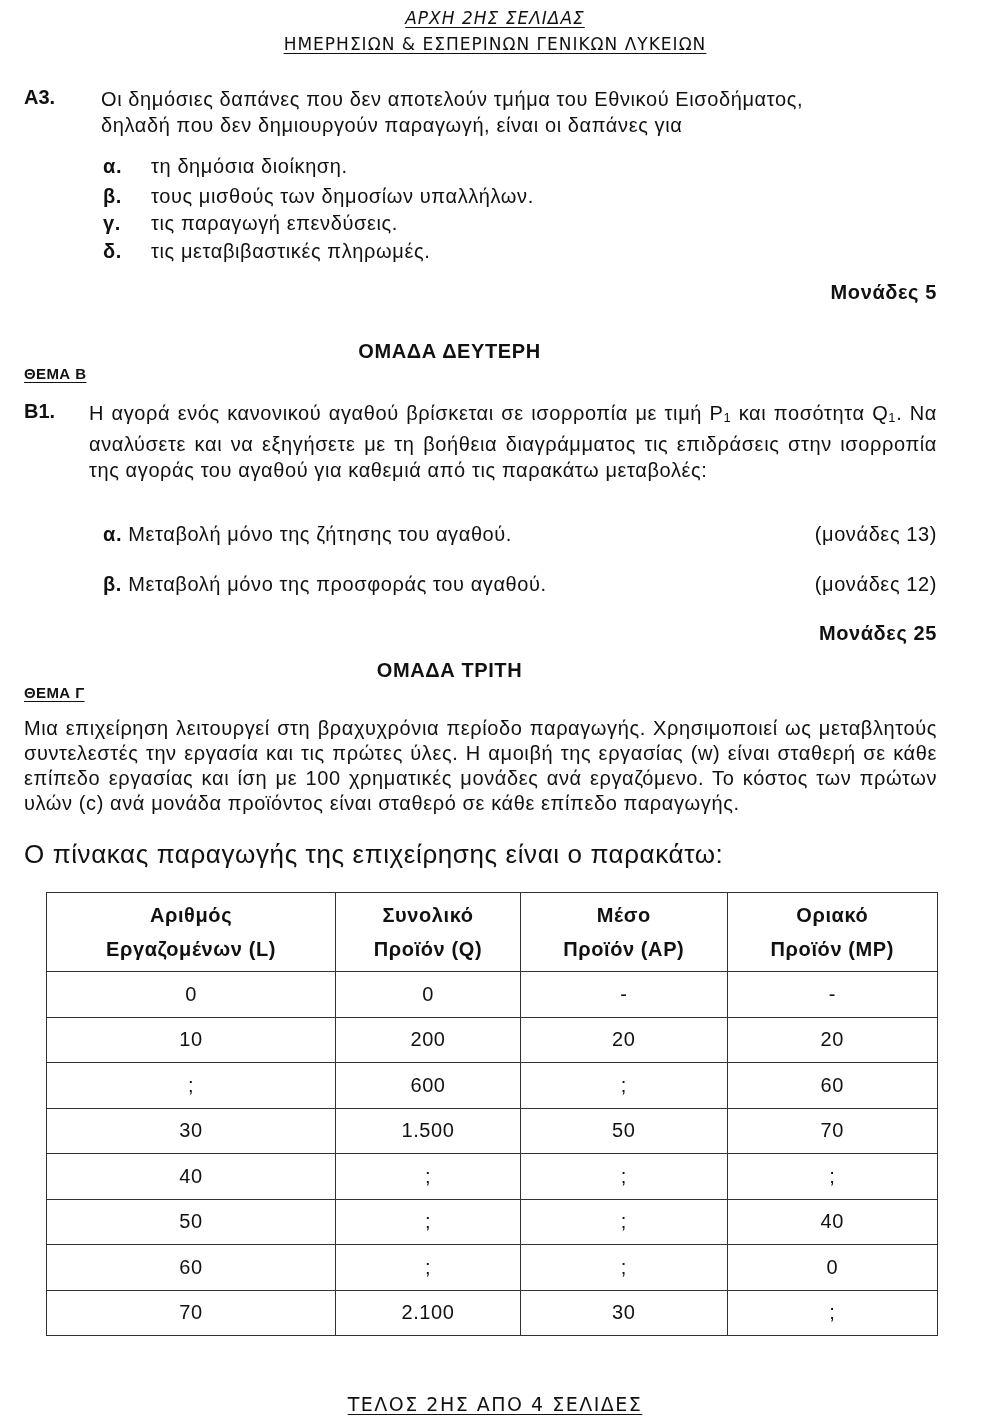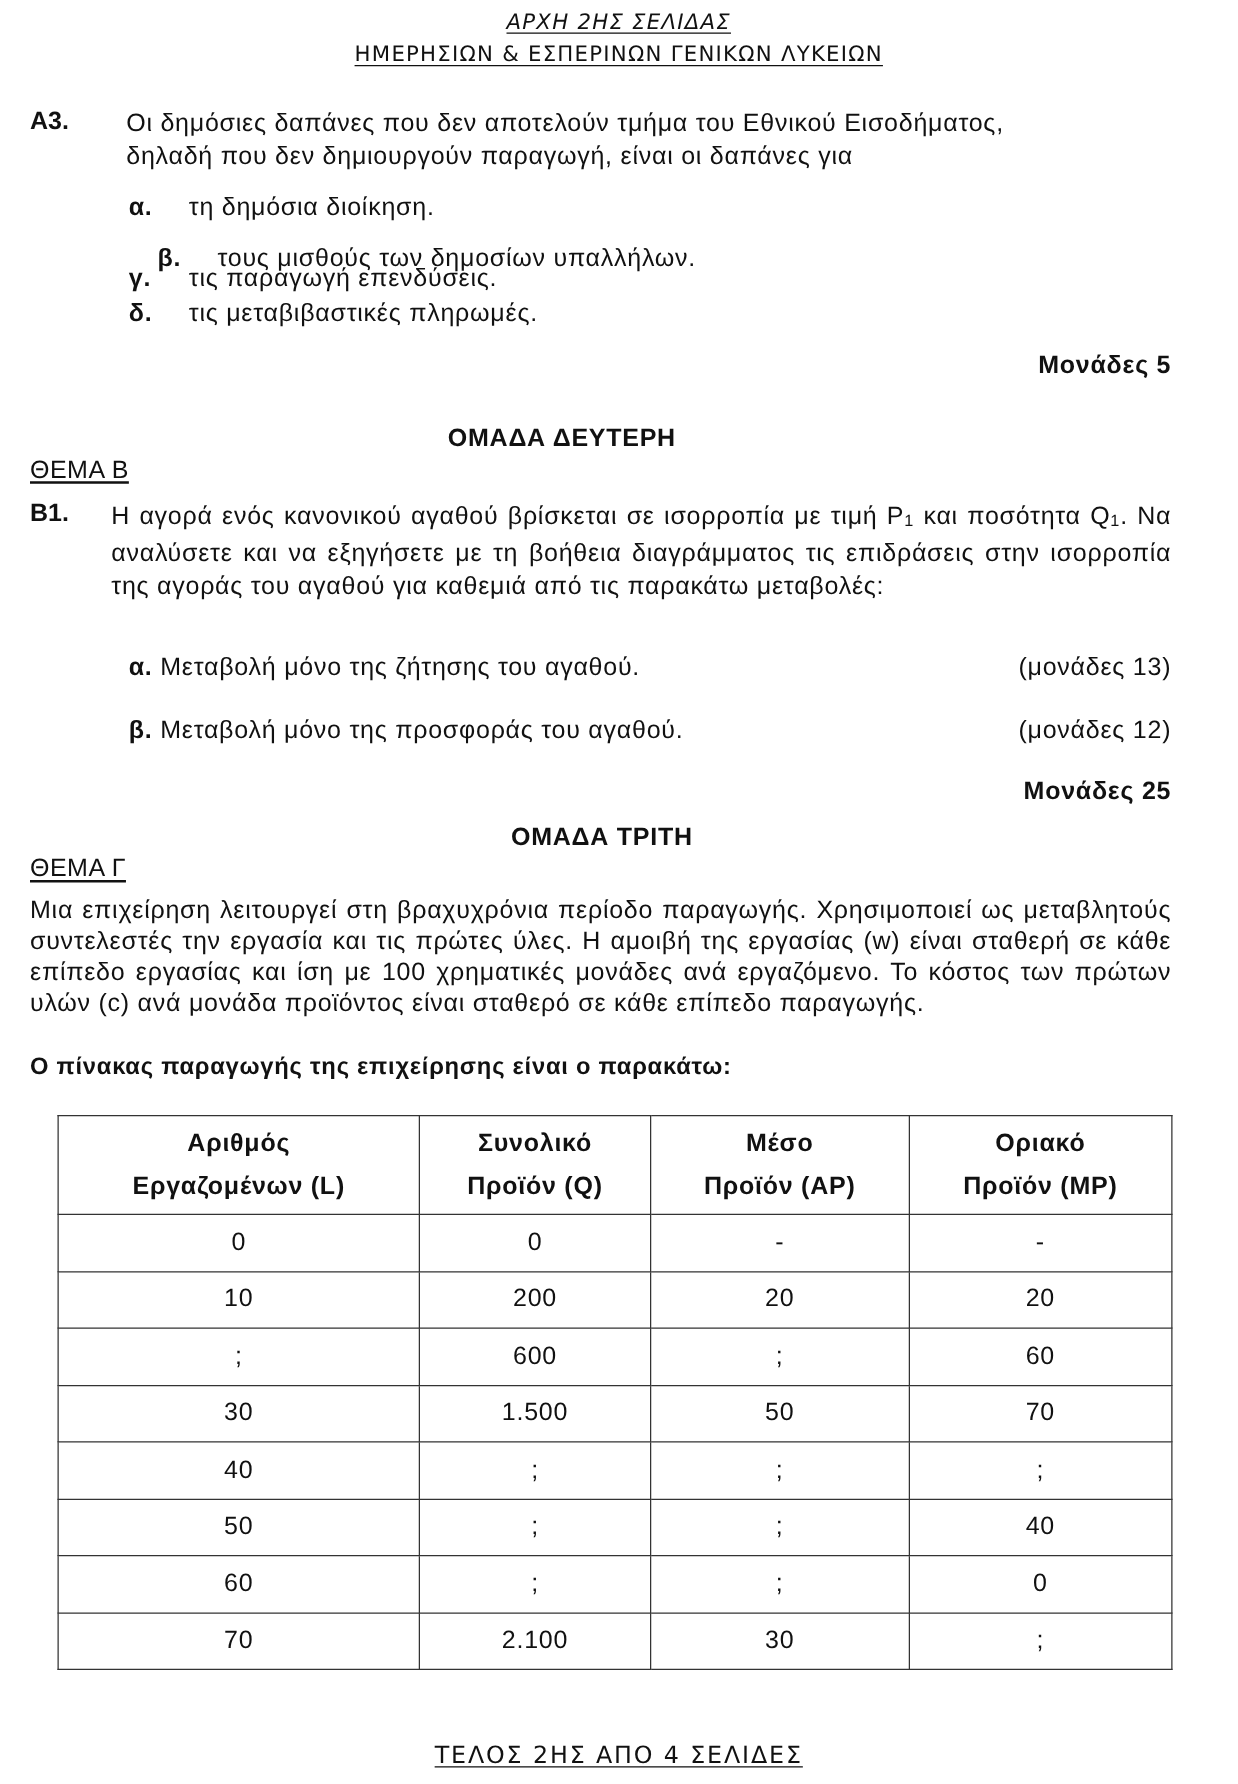--- a/index.html
+++ b/index.html
@@ -8,28 +8,28 @@
       font-family: "Liberation Sans", "DejaVu Sans", sans-serif;
       color: #111111;
     }
     .abs { position: absolute; }
     .header-line {
       position: absolute; left: 0; width: 990px; text-align: center;
       font-family: "DejaVu Sans", "Liberation Sans", sans-serif;
       font-size: 17px; letter-spacing: 1px; font-weight: normal;
     }
     .header-line span { text-decoration: underline; text-underline-offset: 3px; }
-    .txt { font-size: 19px; letter-spacing: 0.6px; line-height: 26px; font-weight: bold; }
+    .txt { font-size: 26px; letter-spacing: 0.6px; line-height: 26px; }
     .qlabel { position: absolute; left: 24px; font-size: 20px; font-weight: bold; }
     .para { position: absolute; left: 101px; width: 836px; text-align: justify; font-size: 20px; letter-spacing: 0.6px; line-height: 26px; }
     .opt { position: absolute; left: 103px; font-size: 20px; letter-spacing: 0.6px; }
     .opt .ol { display: inline-block; width: 48px; font-weight: bold; }
     .right { position: absolute; right: 53px; font-size: 20px; font-weight: bold; letter-spacing: 0.6px; }
     .center-title { position: absolute; left: 0; width: 899px; text-align: center; font-size: 20px; font-weight: bold; letter-spacing: 0.6px; }
-    .theme { position: absolute; left: 24px; font-size: 20px; font-weight: normal; text-decoration: underline; text-underline-offset: 3px; letter-spacing: 0.4px; }
+    .theme { position: absolute; left: 24px; font-size: 15px; font-weight: bold; text-decoration: underline; text-underline-offset: 3px; letter-spacing: 0.4px; }
     .b1para { position: absolute; left: 89px; width: 848px; text-align: justify; font-size: 20px; letter-spacing: 0.6px; line-height: 26px; }
     .subopt { position: absolute; left: 103px; width: 834px; font-size: 20px; letter-spacing: 0.6px; display: flex; justify-content: space-between; }
     .subopt .sl { font-weight: bold; }
     .gpara { position: absolute; left: 24px; width: 913px; text-align: justify; font-size: 20px; letter-spacing: 0.6px; line-height: 25px; }
     table.prod {
       position: absolute; left: 46px; top: 892px; width: 892px;
       border-collapse: collapse; font-size: 20px; letter-spacing: 0.6px;
     }
     table.prod th, table.prod td {
       border: 1.5px solid #333333; text-align: center; padding: 0;
@@ -50,21 +50,21 @@
 <div class="header-line" style="top:8px;font-style:italic;"><span>ΑΡΧΗ 2ΗΣ ΣΕΛΙΔΑΣ</span></div>
 <div class="header-line" style="top:34px;"><span>ΗΜΕΡΗΣΙΩΝ &amp; ΕΣΠΕΡΙΝΩΝ ΓΕΝΙΚΩΝ ΛΥΚΕΙΩΝ</span></div>
 
 <div class="qlabel" style="top:86px;">Α3.</div>
 <div class="para" style="top:86px; text-align:left;">
   <div>Οι δημόσιες δαπάνες που δεν αποτελούν τμήμα του Εθνικού Εισοδήματος,</div>
   <div>δηλαδή που δεν δημιουργούν παραγωγή, είναι οι δαπάνες για</div>
 </div>
 
 <div class="opt" style="top:155px;"><span class="ol">α.</span><span>τη δημόσια διοίκηση.</span></div>
-<div class="opt" style="top:196px;margin-left:23px;"><span class="ol">β.</span><span>τους μισθούς των δημοσίων υπαλλήλων.</span></div>
+<div class="opt" style="top:185px;"><span class="ol">β.</span><span>τους μισθούς των δημοσίων υπαλλήλων.</span></div>
 <div class="opt" style="top:212px;"><span class="ol">γ.</span><span>τις παραγωγή επενδύσεις.</span></div>
 <div class="opt" style="top:240px;"><span class="ol">δ.</span><span>τις μεταβιβαστικές πληρωμές.</span></div>
 
 <div class="right" style="top:281px;">Μονάδες 5</div>
 
 <div class="center-title" style="top:340px;">ΟΜΑΔΑ ΔΕΥΤΕΡΗ</div>
 <div class="theme" style="top:365px;">ΘΕΜΑ Β</div>
 
 <div class="qlabel" style="top:400px;">Β1.</div>
 <div class="b1para" style="top:400px;"><span>Η αγορά ενός κανονικού αγαθού βρίσκεται σε ισορροπία με τιμή P</span><sub>1</sub><span> και ποσότητα Q</span><sub>1</sub><span>. Να αναλύσετε και να εξηγήσετε με τη βοήθεια διαγράμματος τις επιδράσεις στην ισορροπία της αγοράς του αγαθού για καθεμιά από τις παρακάτω μεταβολές:</span></div>
@@ -73,21 +73,21 @@
   <span><span class="sl">α.</span> <span>Μεταβολή μόνο της ζήτησης του αγαθού.</span></span>
   <span>(μονάδες 13)</span>
 </div>
 <div class="subopt" style="top:573px;">
   <span><span class="sl">β.</span> <span>Μεταβολή μόνο της προσφοράς του αγαθού.</span></span>
   <span>(μονάδες 12)</span>
 </div>
 
 <div class="right" style="top:622px;">Μονάδες 25</div>
 
-<div class="center-title" style="top:659px;padding-left:32px;">ΟΜΑΔΑ ΤΡΙΤΗ</div>
+<div class="center-title" style="top:659px;">ΟΜΑΔΑ ΤΡΙΤΗ</div>
 <div class="theme" style="top:684px;">ΘΕΜΑ Γ</div>
 
 <div class="gpara" style="top:716px;">Μια επιχείρηση λειτουργεί στη βραχυχρόνια περίοδο παραγωγής. Χρησιμοποιεί ως μεταβλητούς συντελεστές την εργασία και τις πρώτες ύλες. Η αμοιβή της εργασίας (w) είναι σταθερή σε κάθε επίπεδο εργασίας και ίση με 100 χρηματικές μονάδες ανά εργαζόμενο. Το κόστος των πρώτων υλών (c) ανά μονάδα προϊόντος είναι σταθερό σε κάθε επίπεδο παραγωγής.</div>
 <div class="abs txt" style="left:24px; top:841px;">Ο πίνακας παραγωγής της επιχείρησης είναι ο παρακάτω:</div>
 
 <table class="prod">
   <thead>
     <tr>
       <th>
           <div>Αριθμός</div>

